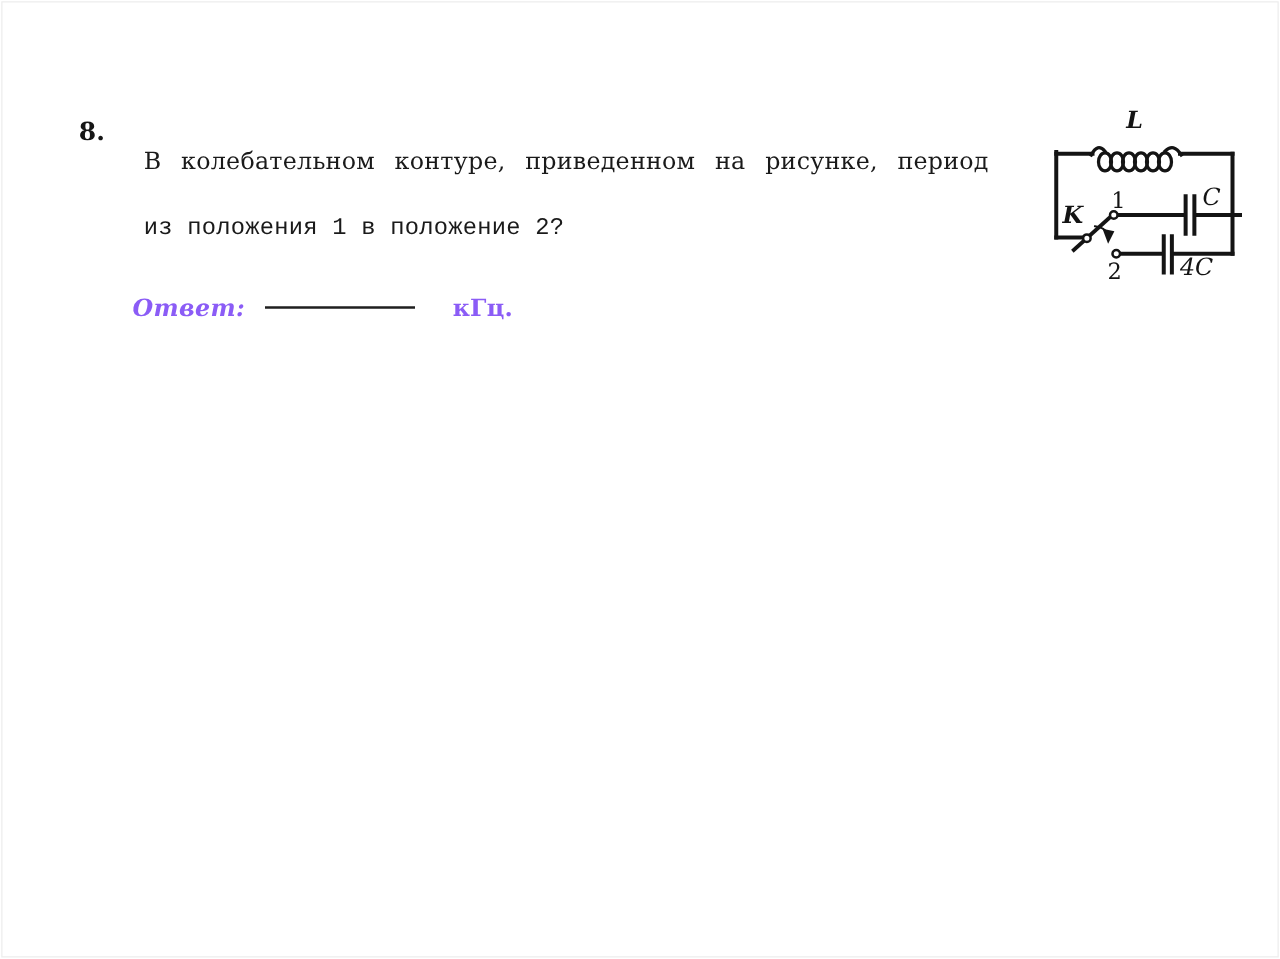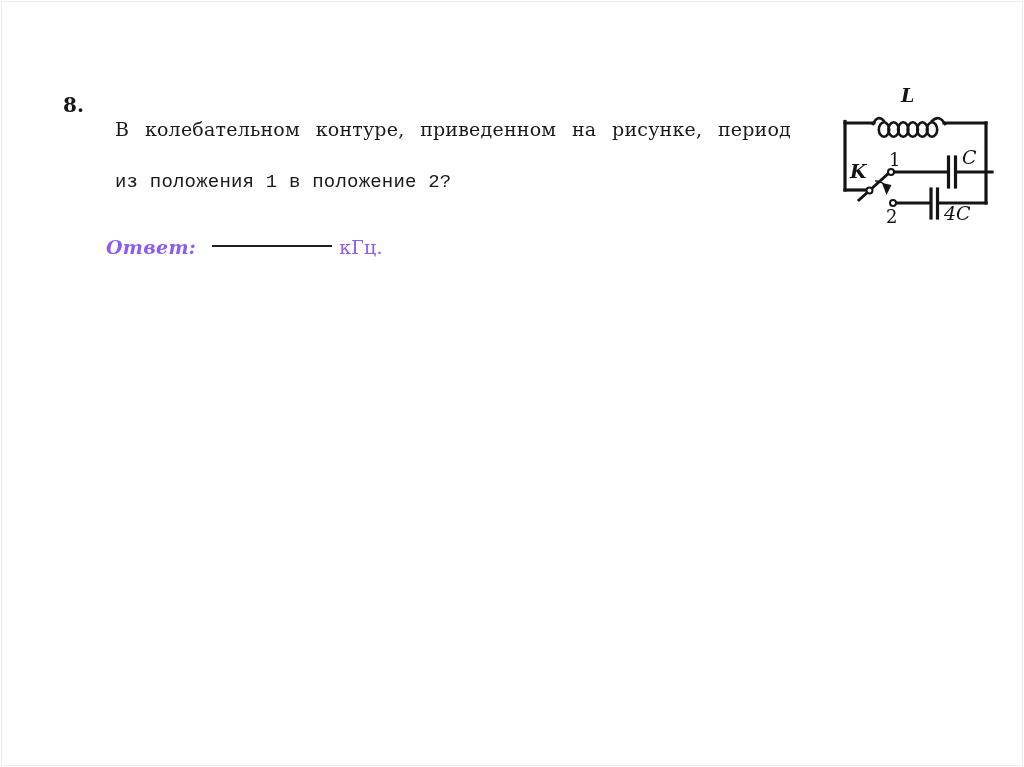--- a/index.html
+++ b/index.html
@@ -72,22 +72,23 @@
   }
   .answer-blank {
     display: inline-block;
     width: 120px;
     height: 1px;
     border-bottom: 2px solid #1f1f1f;
     margin: 0 7px 0 16px;
     transform: translateY(-2px);
   }
   .answer-unit {
-    font-weight: 400;
+    font-weight: 700;
     letter-spacing: 0.2px;
+    margin-left: 23px;
   }
   .circuit-svg {
     position: absolute;
     left: 835px;
     top: 78px;
     width: 165px;
     height: 155px;
   }
   .circuit-svg text {
     font-family: "DejaVu Serif", "Liberation Serif", serif;

